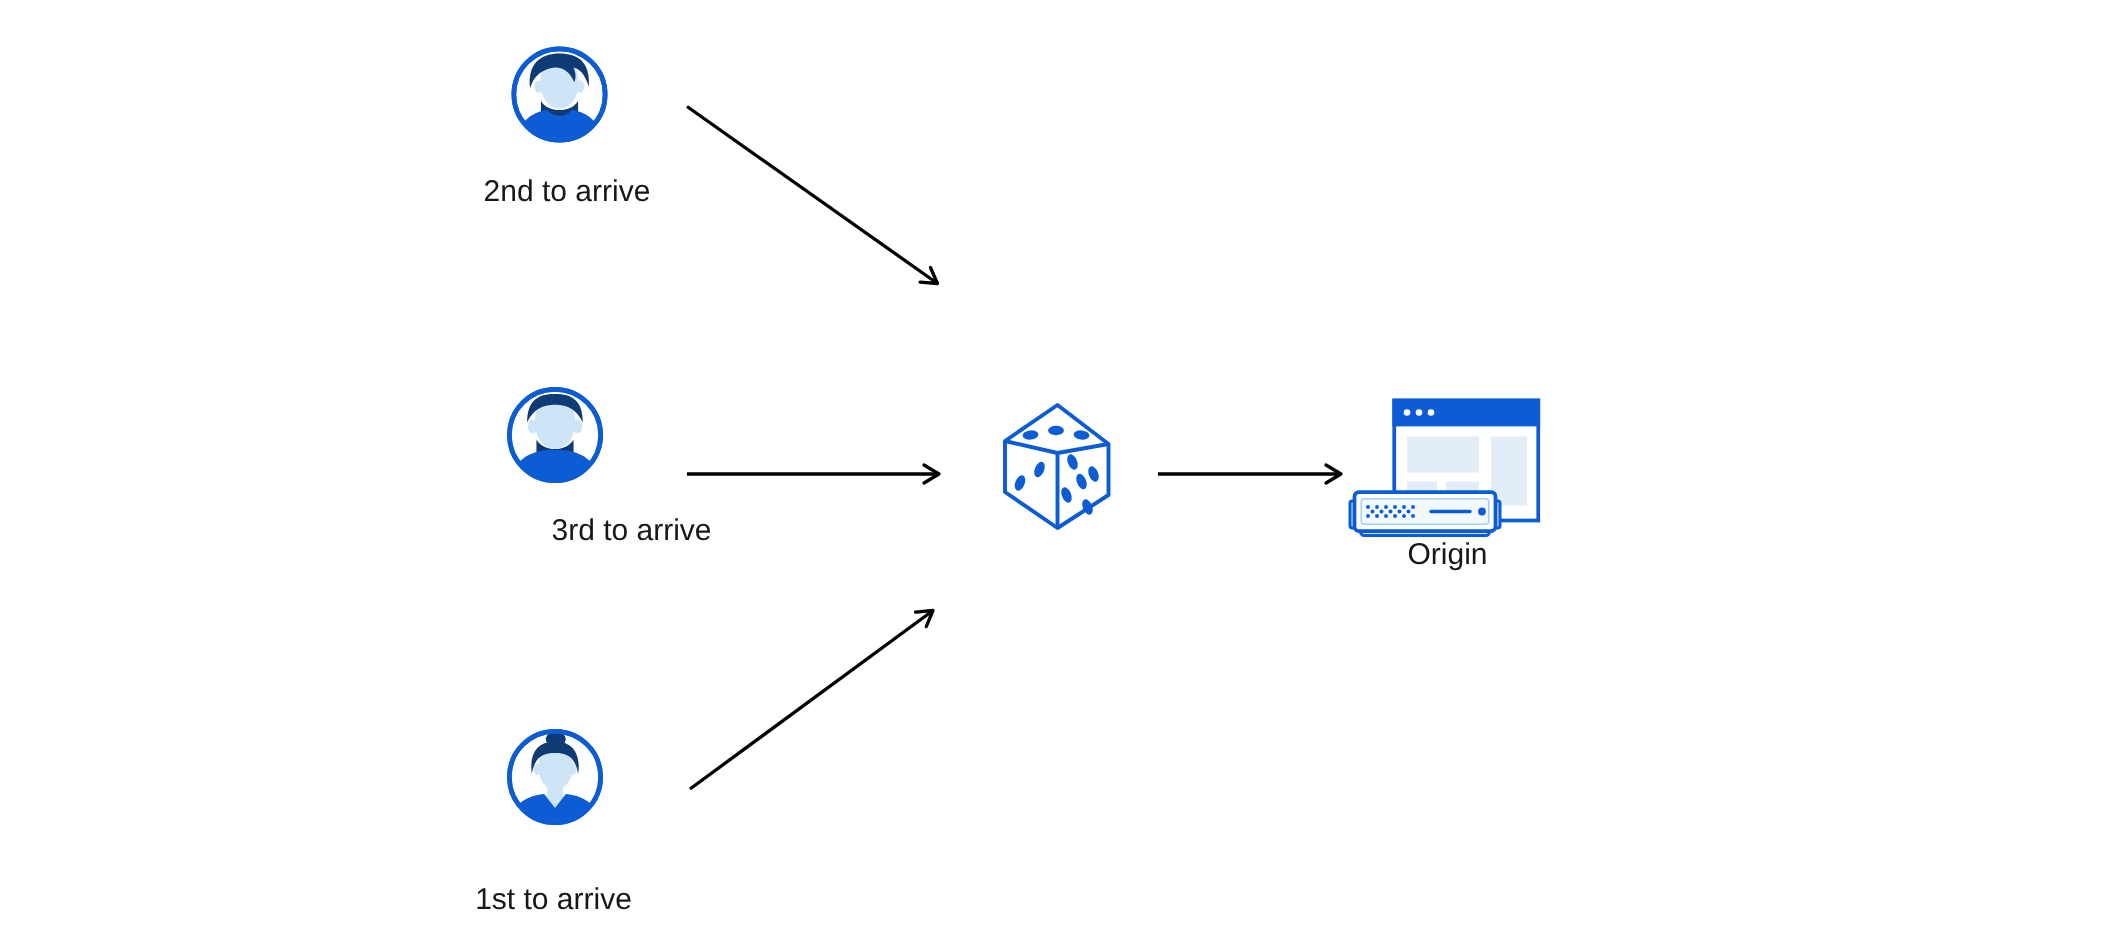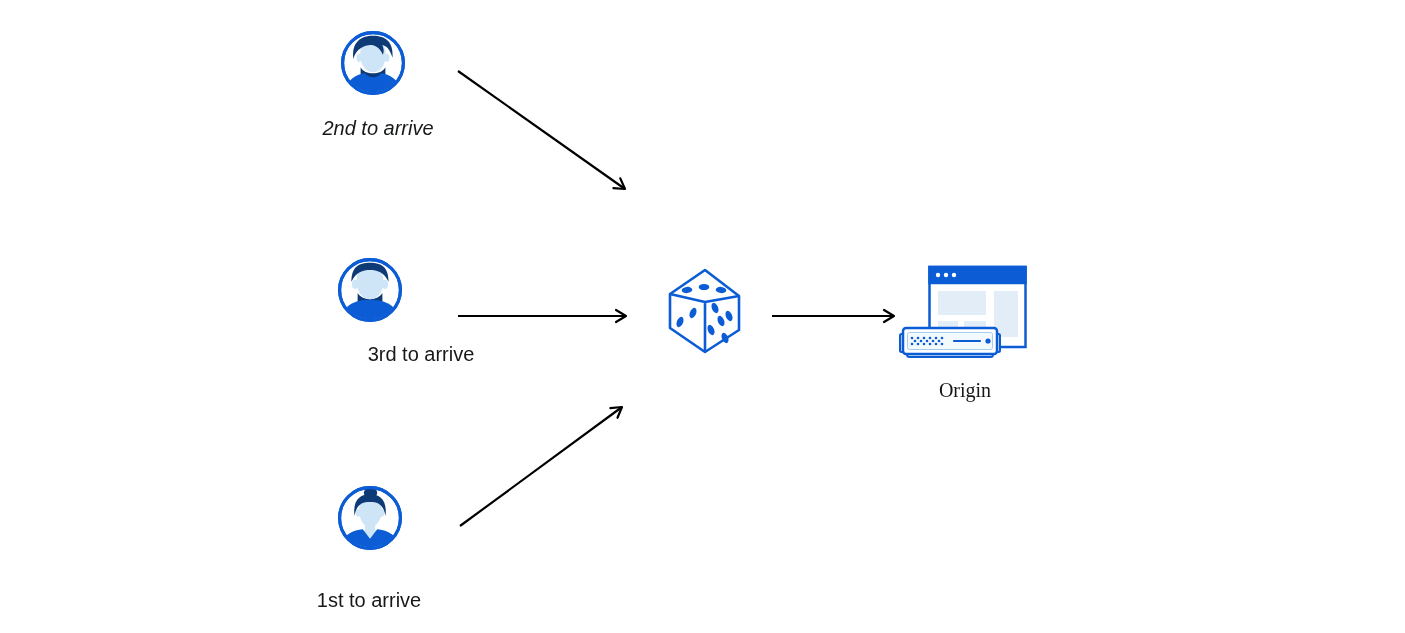--- a/index.html
+++ b/index.html
@@ -61,21 +61,21 @@
         <path d="M20,36 C24,44 40,44 44,36 L44,52 L20,52 Z" class="f-navy"></path>
         <path d="M3,63 C6,48 16,43 24,42 C28,47 36,47 40,42 C48,43 58,48 61,63 L61,64 L3,64 Z" class="f-blue"></path>
         <ellipse cx="18.5" cy="27" rx="2.5" ry="4" class="f-face"></ellipse>
         <ellipse cx="45.5" cy="27" rx="2.5" ry="4" class="f-face"></ellipse>
         <path d="M32,9.5 C40,9.5 44.5,15 44.5,24 C44.5,33.5 39,41 32,41 C25,41 19.5,33.5 19.5,24 C19.5,15 24,9.5 32,9.5 Z" class="f-face"></path>
         <path d="M13,28 C11,12 20,5.5 32,5.5 C44,5.5 52,11 51,27 C48,18 45,15.5 41,14.5 C43,19 42.5,22 41.5,24 C38,15 31,13.5 26,15 C19,17 15,21 13,28 Z" class="f-navy"></path>
       </g>
       <circle cx="32" cy="32" r="29.5" fill="none" class="s-blue" stroke-width="3"></circle>
     </svg>
   </div>
-  <div class="node-label" style="left:378px;top:117px;font-style:italic;">2nd to arrive</div>
+  <div class="node-label" style="left:378px;top:117px;">2nd to arrive</div>
 
   <div class="icon-box" style="left:337px;top:257px;">
     <svg width="66" height="66" viewBox="0 0 64 64">
       <defs>
           <clipPath id="c2">
             <circle cx="32" cy="32" r="28.3"></circle>
           </clipPath>
         </defs>
       <circle cx="32" cy="32" r="29.5" class="f-white s-blue" stroke-width="3"></circle>
       <g clip-path="url(#c2)">
@@ -173,15 +173,15 @@
             <circle cx="26" cy="82" r="1.3"></circle>
             <circle cx="32" cy="82" r="1.3"></circle>
             <circle cx="38" cy="82" r="1.3"></circle>
             <circle cx="44" cy="82" r="1.3"></circle>
         </g>
         <line x1="56" y1="79" x2="82" y2="79" class="s-blue" stroke-width="2.2" stroke-linecap="round"></line>
         <circle cx="90" cy="79" r="2.6" class="f-blue"></circle>
       </g>
     </svg>
   </div>
-  <div class="node-label" style="left:965px;top:379px;font-family:Liberation Serif, serif;">Origin</div>
+  <div class="node-label" style="left:965px;top:359px;">Origin</div>
 
 </div>
 
 </body></html>

